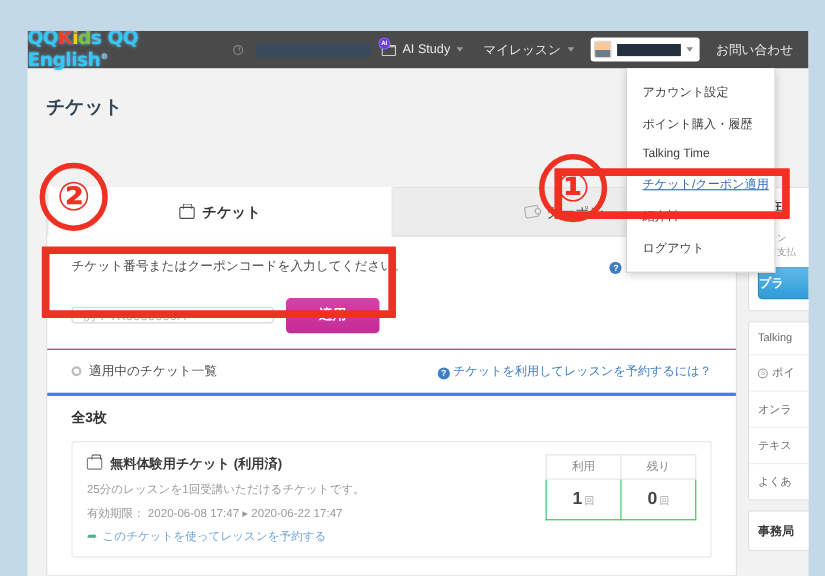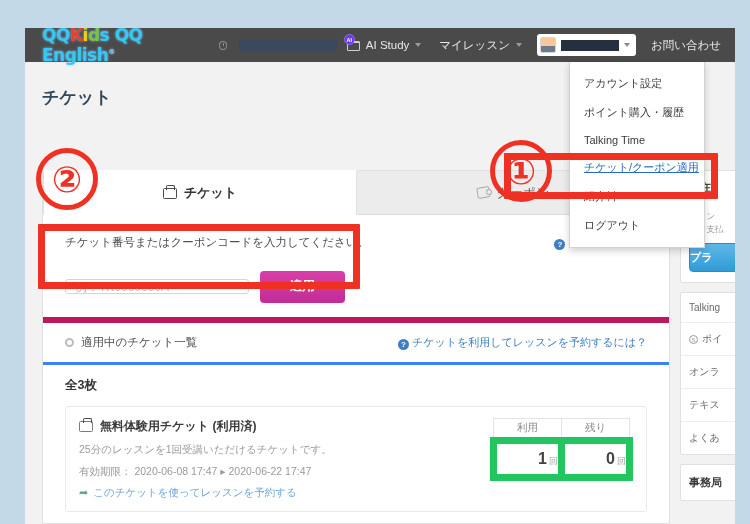--- a/index.html
+++ b/index.html
@@ -18,21 +18,21 @@
     overflow: hidden;
   }
 
   
   .navbar {
     position: absolute; left: 0; top: 0; width: 710px; height: 34px;
     background: #4a4a4a;
     display: flex; align-items: center;
   }
   .brand {
-    display: flex; align-items: center; margin-left: 17px; gap: 6px;
+    display: flex; align-items: center; gap: 6px;
   }
   .logo-text {
     font-size: 17px; font-weight: bold; letter-spacing: -0.5px;
     font-family: "DejaVu Sans", sans-serif;
     text-shadow: 0 0 3px rgba(120,200,255,.85);
   }
   .lg-c1 { color: #35c8f4; } .lg-c2 { color: #e8402a; }
   .lg-c3 { color: #f5d000; } .lg-c4 { color: #7fc242; }
   .lg-c5 { color: #35c8f4; }
   .logo-reg { font-size: 7px; color: #9fd8ef; vertical-align: super; }
@@ -172,21 +172,21 @@
   }
   .code-input::placeholder { color: #b4b4b4; }
   .apply-btn {
     width: 85px; height: 32px; border: none; border-radius: 4px;
     background: linear-gradient(#d93fa8, #c22c96);
     color: #fff; font-size: 12.5px; font-weight: bold; cursor: pointer;
     font-family: "Liberation Sans", sans-serif;
   }
 
   .sec-head {
-    border-top: 6px solid #be185d; padding: 12px 22px;
+    border-top: 1px solid #be185d; padding: 12px 22px;
     display: flex; justify-content: space-between;
   }
   .sec-head-title { font-size: 11.5px; color: #4a4a4a; display:flex; align-items:center; gap:7px;}
   .ring {
     width: 9px; height: 9px; border-radius: 50%;
     border: 2.2px solid #bcbcbc;
   }
   .count-row {
     border-top: 3px solid #3b82f6; padding: 12px 22px 8px 22px;
     font-size: 12.5px; color: #333; font-weight: bold;
@@ -207,21 +207,21 @@
     display: flex; align-items: center; gap: 5px;
   }
   .arrow-ic { color: #55b08a; font-size: 11px; }
 
   .usage-table { border-collapse: collapse; align-self: flex-start; }
   .usage-table th {
     border: 1px solid #e3e3e3; font-size: 10.5px; color: #8a8a8a;
     font-weight: normal; width: 68px; height: 22px;
   }
   .usage-table td {
-    border: 7px solid #22c55e; text-align: right; height: 37px;
+    border: 1px solid #22c55e; text-align: center; height: 37px;
     font-size: 16px; font-weight: bold; color: #444;
   }
   .unit { font-size: 9px; color: #a5a5a5; font-weight: normal; margin-left: 2px; }
 
   
   .sidebar {
     position: absolute; left: 655px; top: 108px; width: 72px;
   }
   .sb-box {
     background: #fff; border: 1px solid #e0e0e0; border-radius: 2px;

